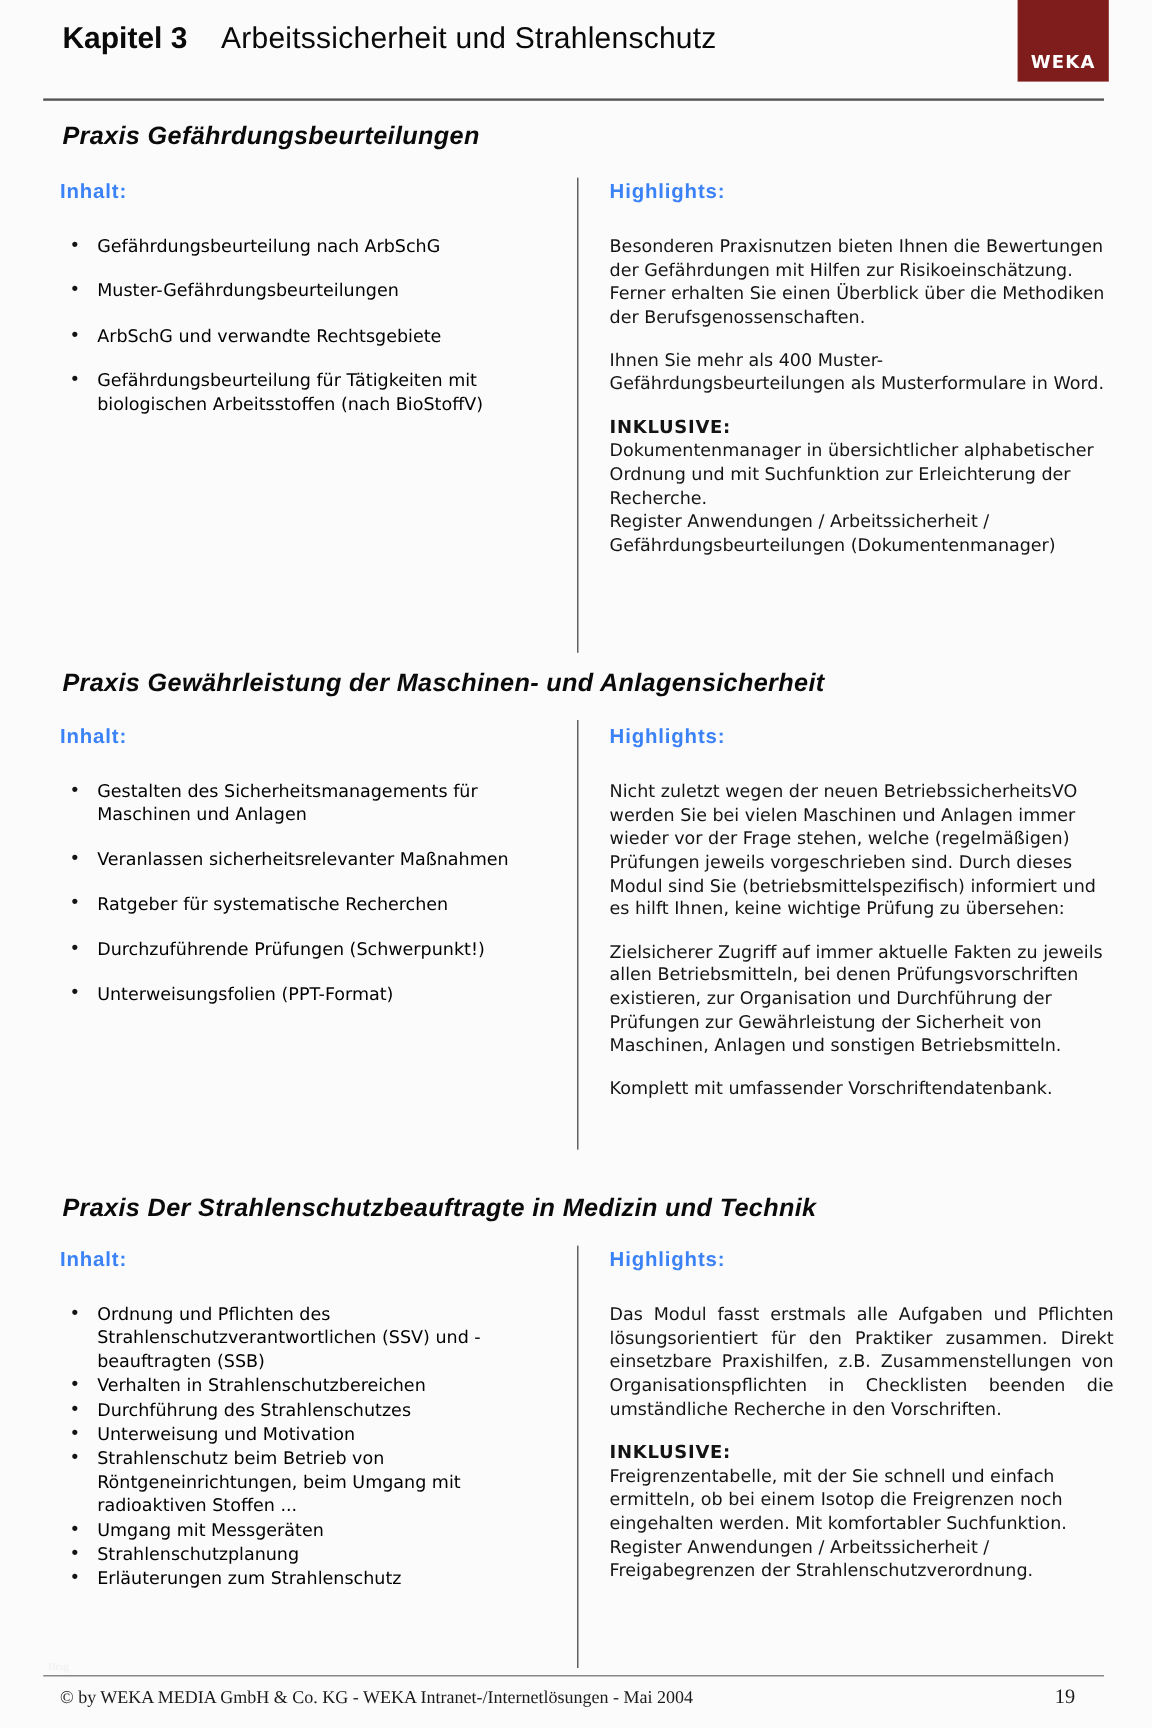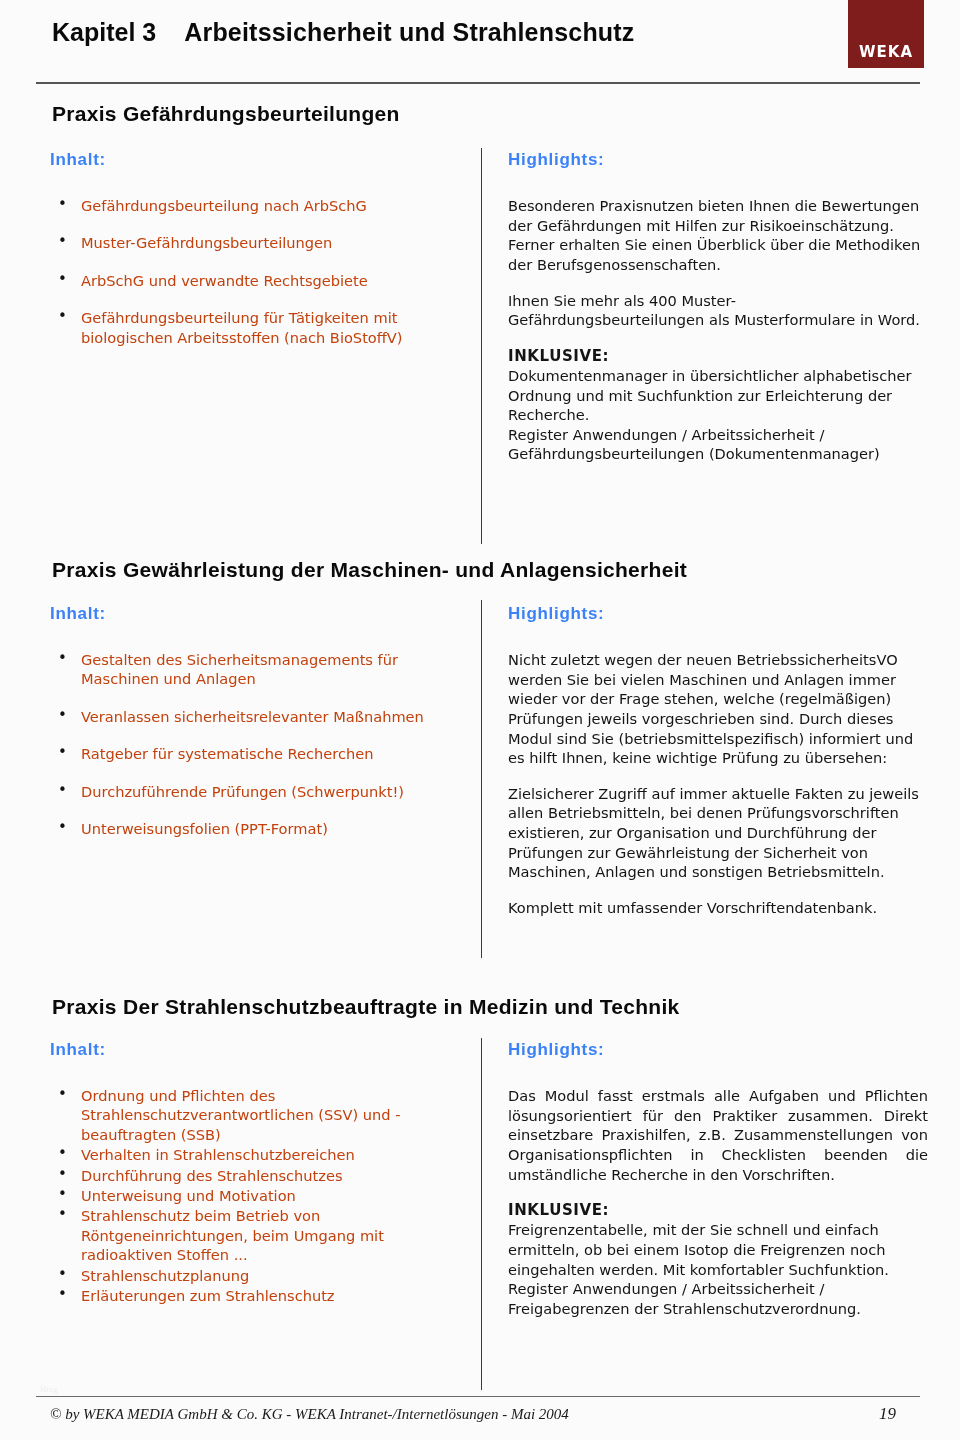--- a/index.html
+++ b/index.html
@@ -51,21 +51,21 @@
   }
   .chapter-label {
     font-family: "Liberation Sans", sans-serif;
     font-weight: bold;
     font-size: 25px;
     letter-spacing: 0px;
     color: #0a0a0a;
   }
   .chapter-title {
     font-family: "Liberation Sans", sans-serif;
-    font-weight: bold;
+    font-weight: normal;
     font-size: 25px;
     color: #0a0a0a;
     margin-left: 28px;
     letter-spacing: 0.2px;
   }
 
   .logo-box {
     position: absolute;
     right: 0px;
     top: -22px;
@@ -97,20 +97,21 @@
   }
 
   
   .section-title {
     font-family: "Liberation Sans", sans-serif;
     font-weight: bold;
     font-size: 21px;
     color: #0a0a0a;
     letter-spacing: 0.3px;
     white-space: nowrap;
+    font-style: italic;
   }
 
   .col-head {
     font-family: "Liberation Sans", sans-serif;
     font-weight: bold;
     font-size: 17px;
     color: #3b82f6;
     letter-spacing: 0.7px;
   }
 
@@ -124,21 +125,21 @@
   ul.bullets {
     list-style: none;
     margin: 0;
     padding: 0;
   }
   ul.bullets li {
     position: relative;
     padding-left: 31px;
     font-size: 14.6px;
     line-height: 1.33;
-    color: #c2410c;
+    color: #000000;
   }
   ul.bullets li::before {
     content: "\2022";
     position: absolute;
     left: 8px;
     top: -1px;
     font-size: 15px;
     color: #141414;
   }
   ul.bullets.spaced li { margin-bottom: 18px; }
@@ -196,21 +197,20 @@
     border-top: 1.4px solid #6a6a6a;
   }
   .footer-row {
     position: absolute;
     left: 0px;
     top: 1404px;
     width: 884px;
     display: flex;
     justify-content: space-between;
     align-items: baseline;
-    font-style: italic;
   }
   .footer-copy {
     font-family: "Liberation Serif", serif;
     font-size: 15px;
     color: #1a1a1a;
     padding-left: 14px;
   }
   .footer-page {
     font-family: "Liberation Serif", serif;
     font-size: 17px;
@@ -292,20 +292,21 @@
 
     <div id="sec3-left">
       <div class="col-head">Inhalt:</div>
       <span class="col-head-gap"></span>
       <ul class="bullets tight">
         <li>Ordnung und Pflichten des Strahlenschutzverantwortlichen (SSV) und -beauftragten (SSB)</li>
         <li>Verhalten in Strahlenschutzbereichen</li>
         <li>Durchführung des Strahlenschutzes</li>
         <li>Unterweisung und Motivation</li>
         <li>Strahlenschutz beim Betrieb von Röntgeneinrichtungen, beim Umgang mit radioaktiven Stoffen ...</li>
+        <li>Umgang mit Messgeräten</li>
         <li>Strahlenschutzplanung</li>
         <li>Erläuterungen zum Strahlenschutz</li>
       </ul>
     </div>
 
     <div id="sec3-right">
       <div class="col-head">Highlights:</div>
       <span class="col-head-gap"></span>
       <p class="para justify">Das Modul fasst erstmals alle Aufgaben und Pflichten lösungsorientiert für den Praktiker zusammen. Direkt einsetzbare Praxishilfen, z.B. Zusammenstellungen von Organisationspflichten in Checklisten beenden die umständliche Recherche in den Vorschriften.</p>
       <p class="para last">

